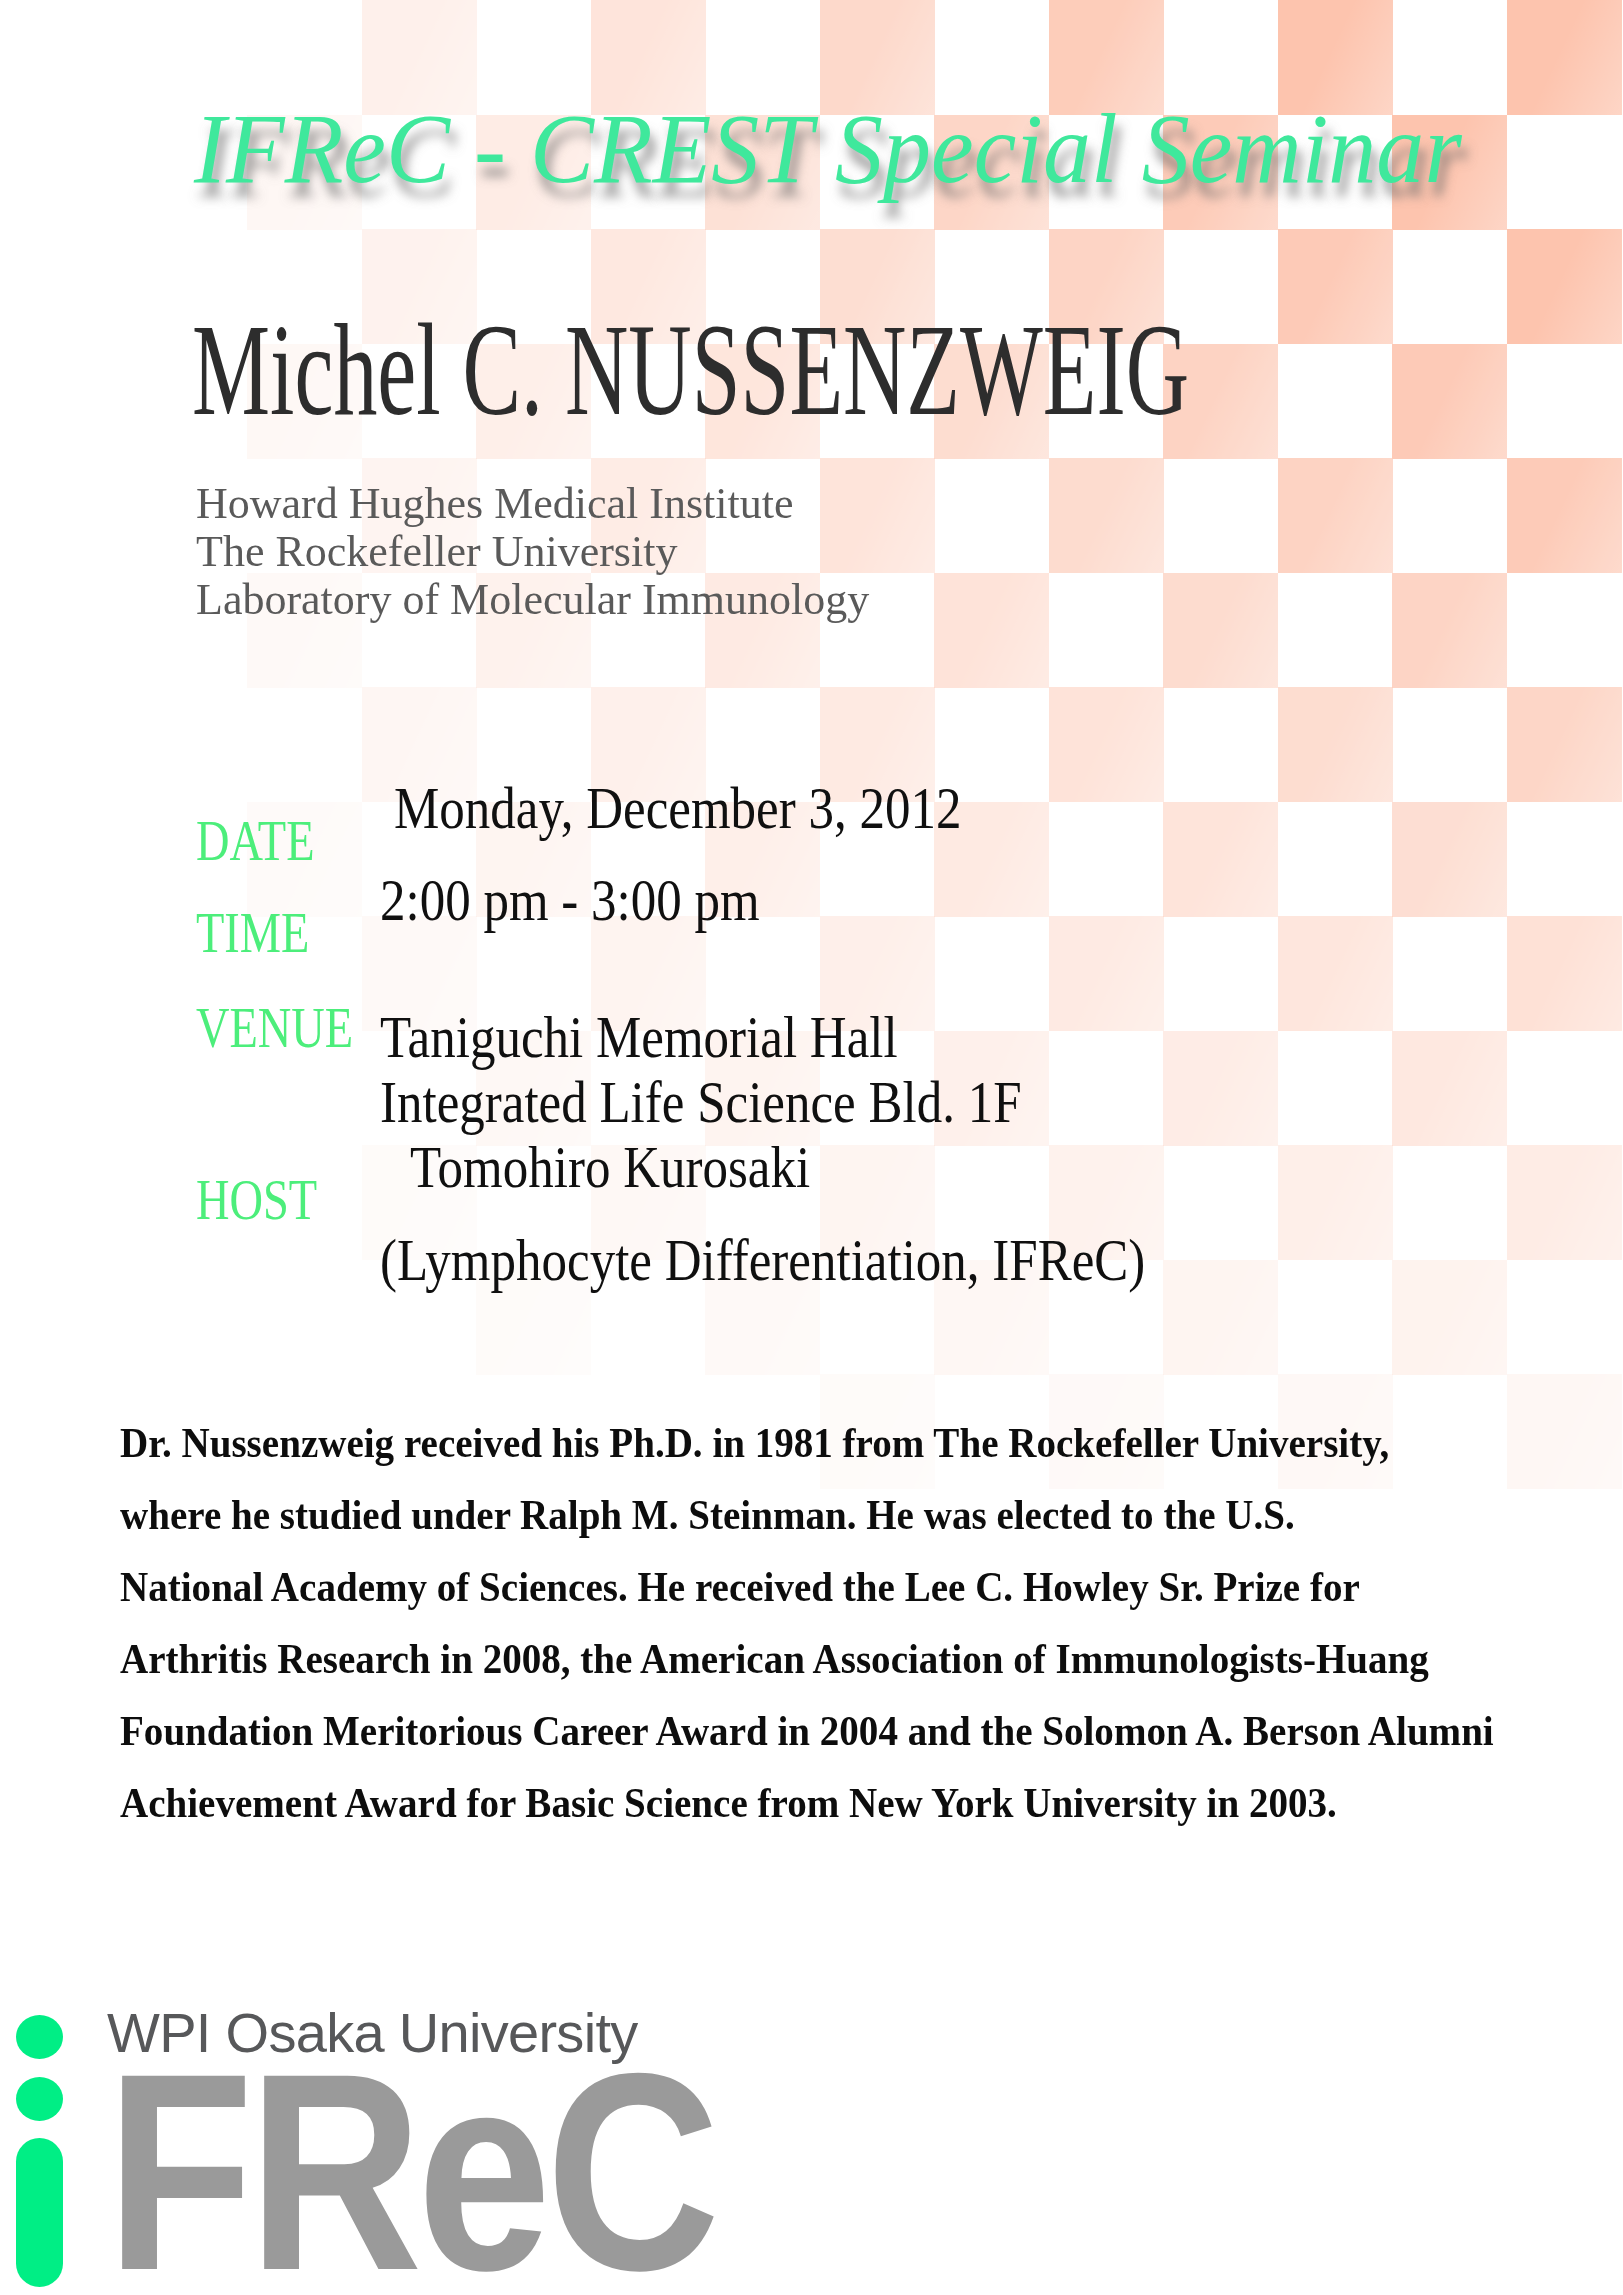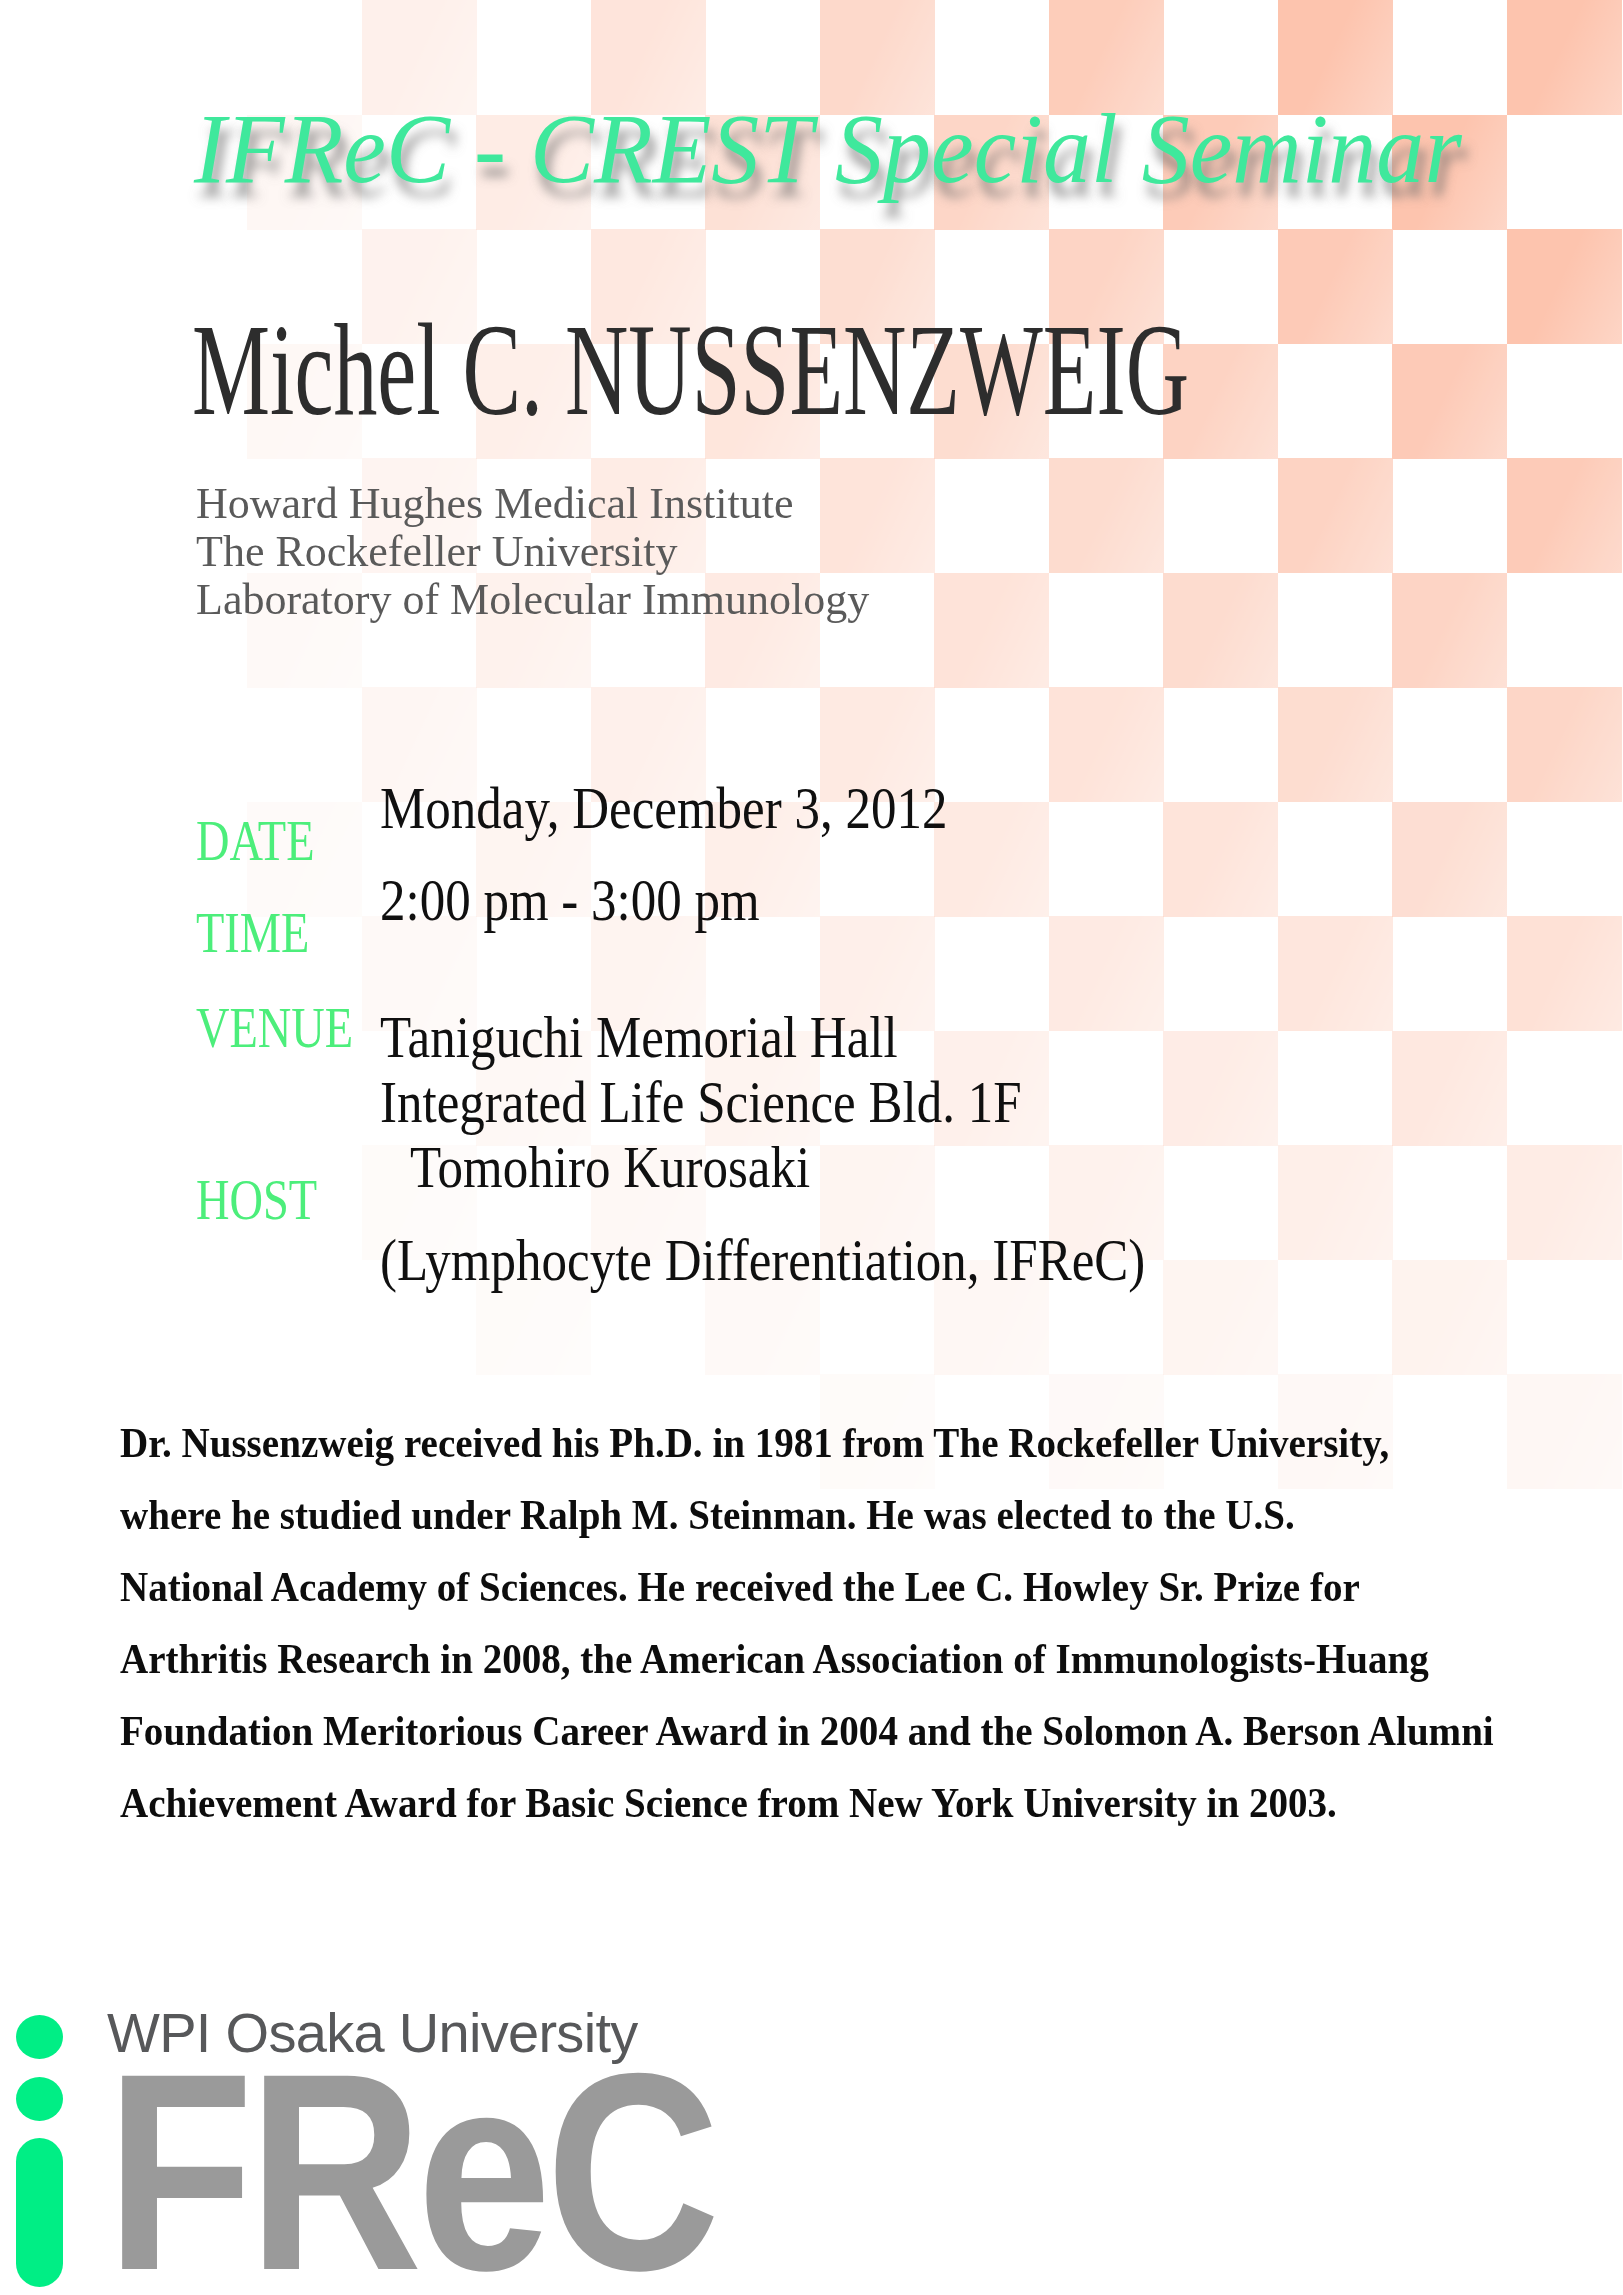--- a/index.html
+++ b/index.html
@@ -164,21 +164,21 @@
     </div>
 
     <div class="abs affil" id="affil">
         <div class="affil-line">Howard Hughes Medical Institute</div>
         <div class="affil-line">The Rockefeller University</div>
         <div class="affil-line">Laboratory of Molecular Immunology</div>
       </div>
 
     <div id="details">
         <div class="abs detail-label" style="left: 196px; top: 781px;"><span class="condense">DATE</span></div>
-        <div class="abs detail-value" style="left: 380px; top: 778px; text-align: right;"><span class="condense">Monday, December 3, 2012</span></div>
+        <div class="abs detail-value" style="left: 394px; top: 778px; text-align: right;"><span class="condense">Monday, December 3, 2012</span></div>
         <div class="abs detail-label" style="left: 196px; top: 873px;"><span class="condense">TIME</span></div>
         <div class="abs detail-value" style="left: 380px; top: 870px;"><span class="condense">2:00 pm - 3:00 pm</span></div>
         <div class="abs detail-label" style="left: 196px; top: 968px;"><span class="condense">VENUE</span></div>
         <div class="abs detail-value" style="left: 380px; top: 1007px;"><span class="condense">Taniguchi Memorial Hall</span></div>
         <div class="abs detail-value" style="left: 380px; top: 1072px;"><span class="condense">Integrated Life Science Bld. 1F</span></div>
         <div class="abs detail-label" style="left: 196px; top: 1140px;"><span class="condense">HOST</span></div>
         <div class="abs detail-value" style="left: 380px; top: 1137px; margin-left: 30px;"><span class="condense">Tomohiro Kurosaki</span></div>
         <div class="abs detail-value" style="left: 380px; top: 1230px;"><span class="condense">(Lymphocyte Differentiation, IFReC)</span></div>
       </div>
 

